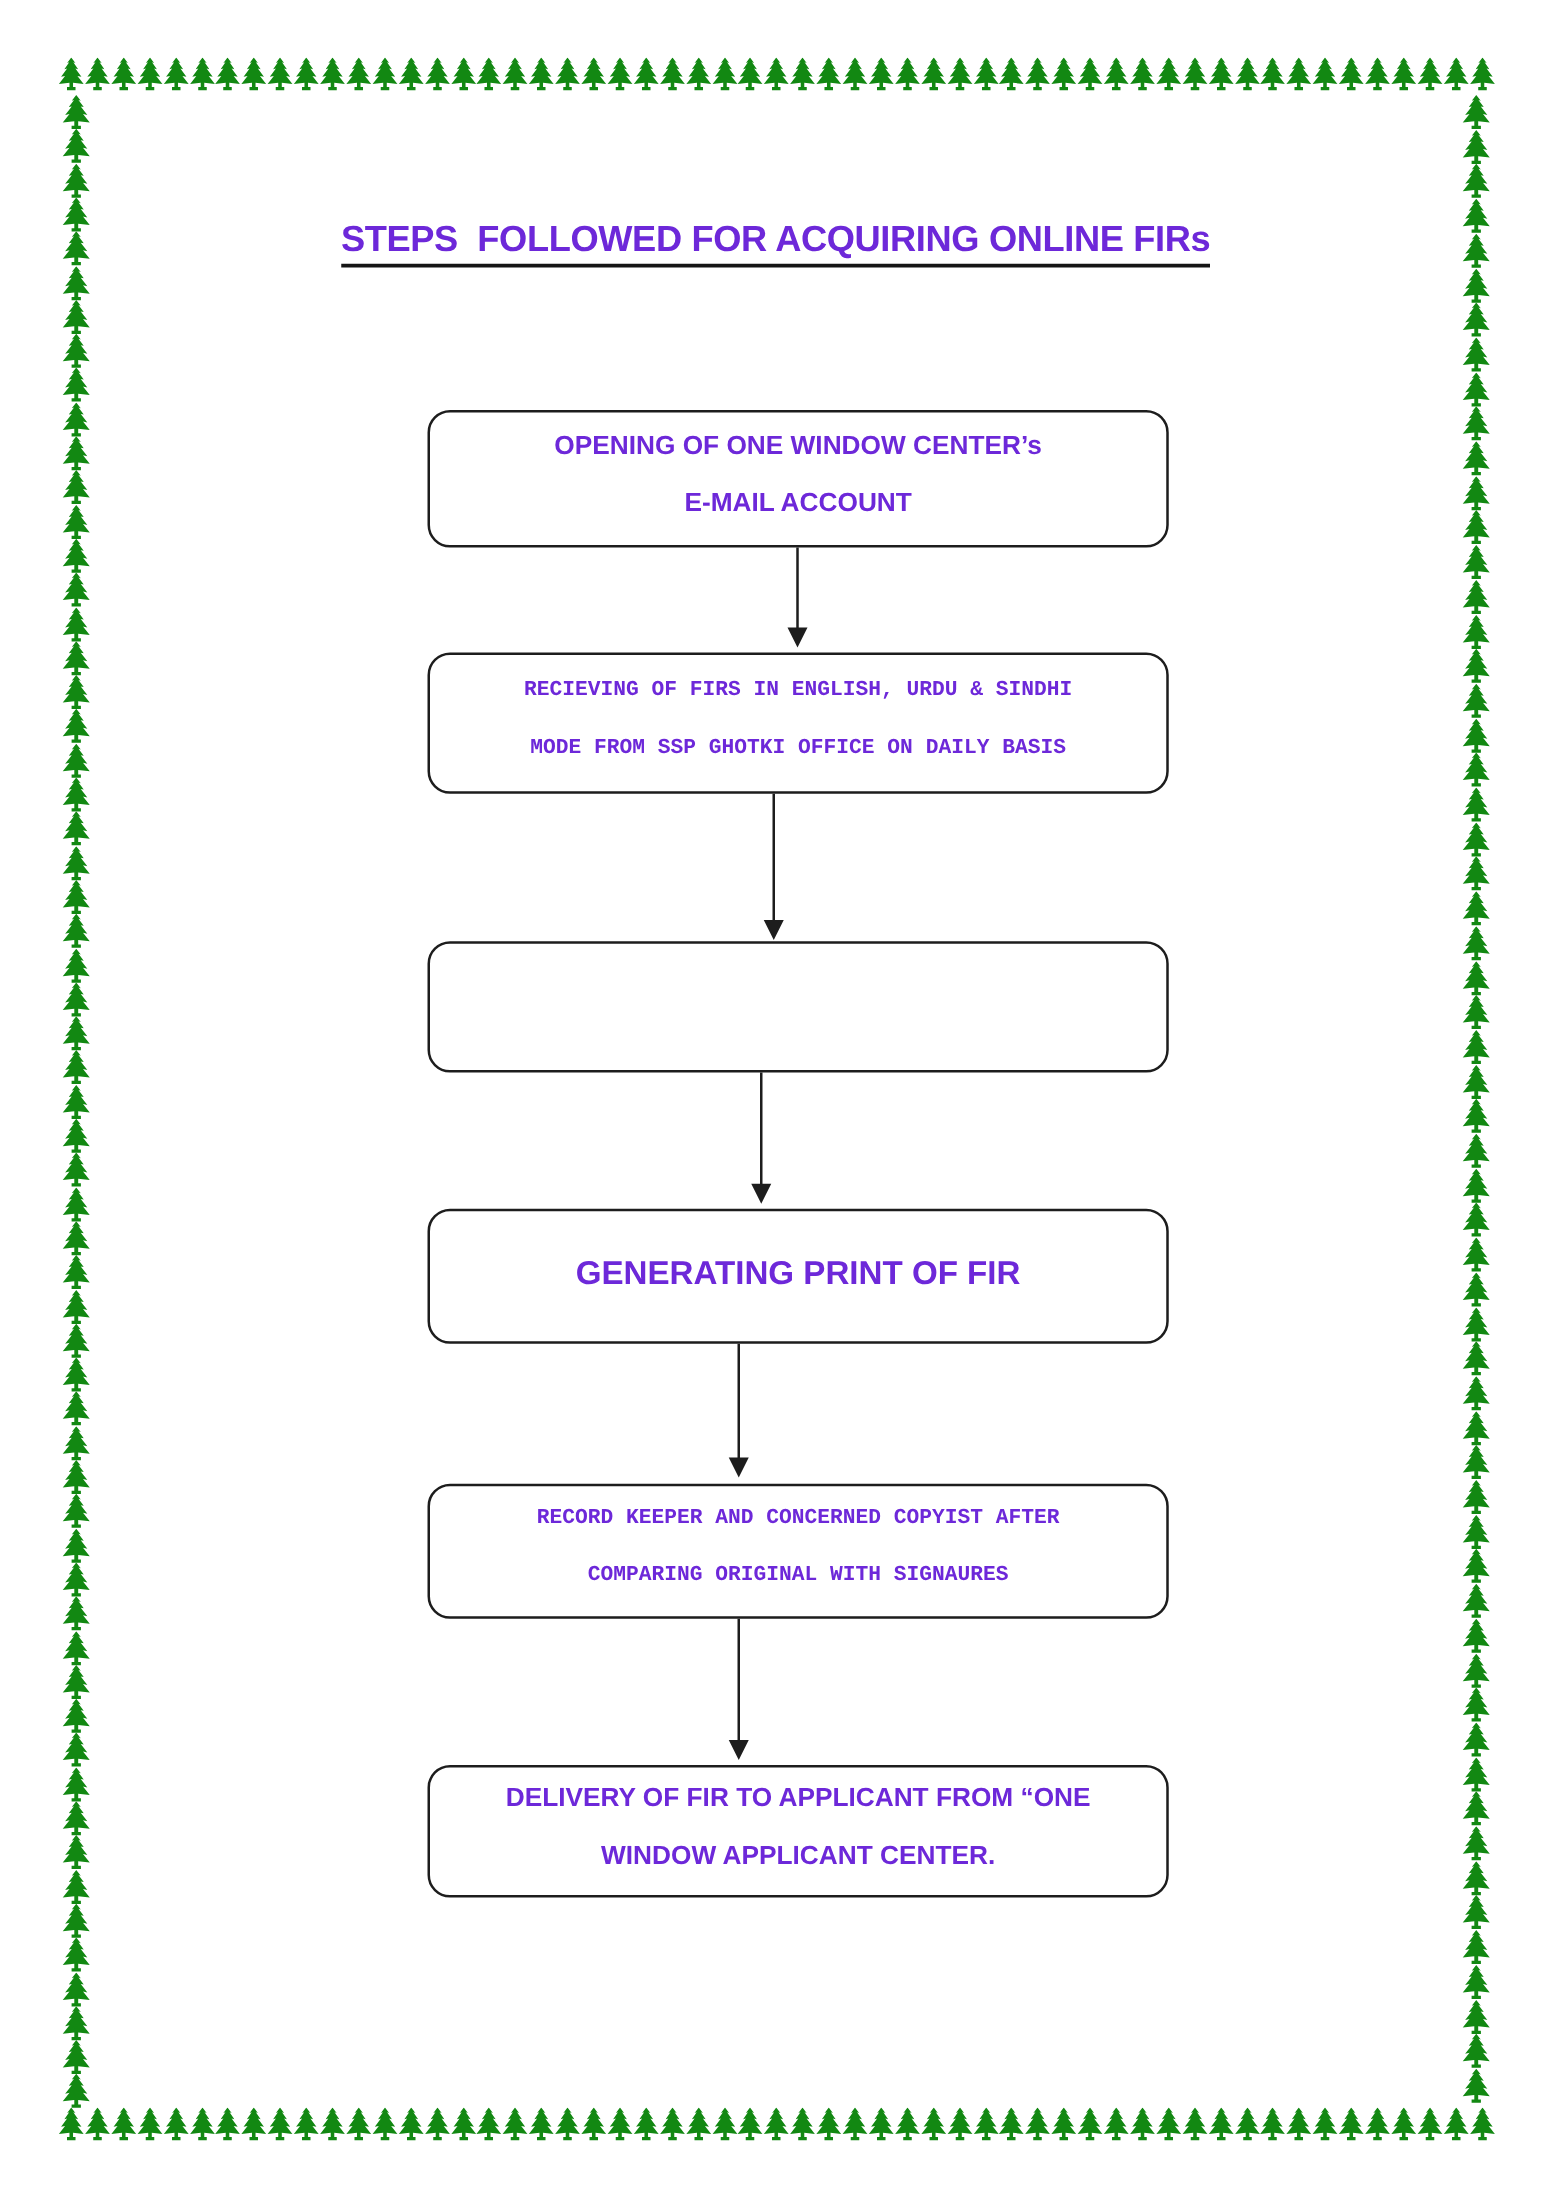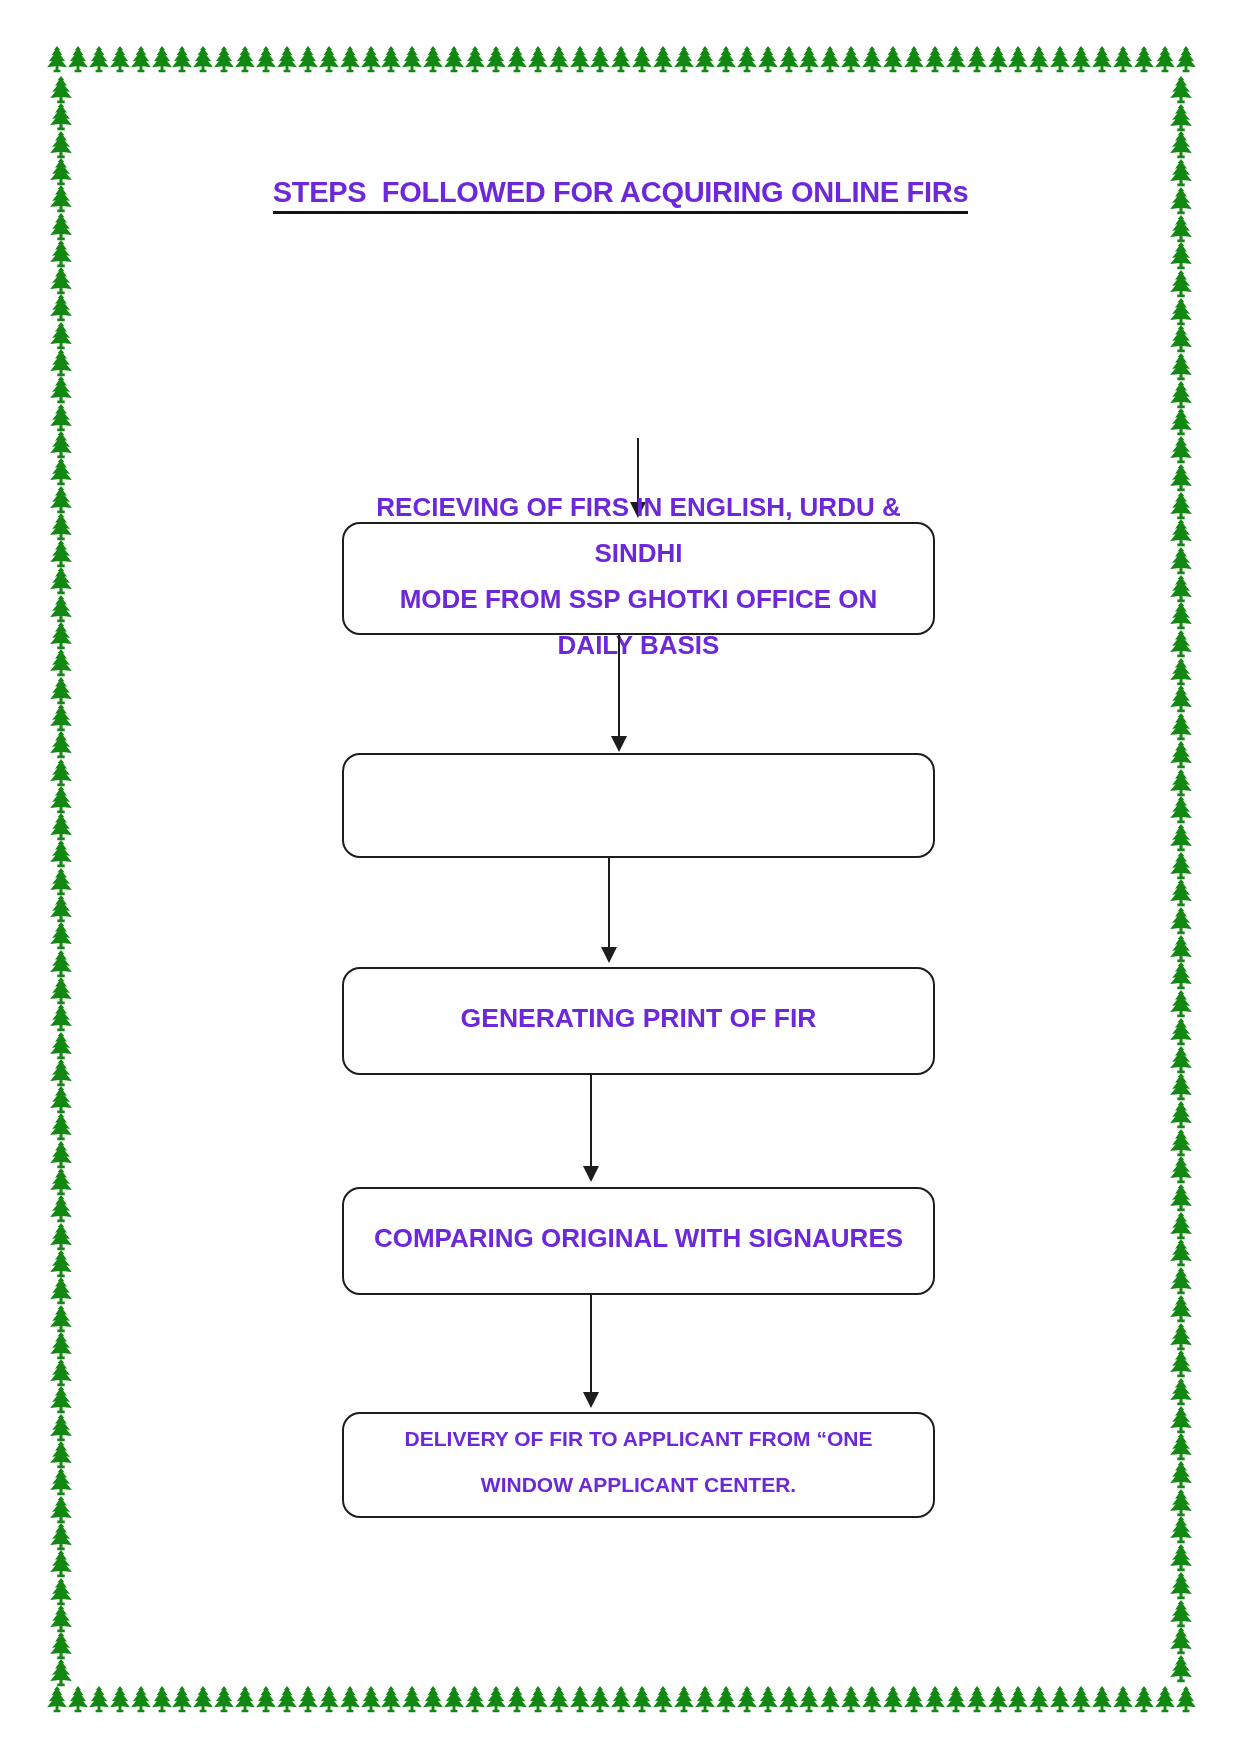--- a/index.html
+++ b/index.html
@@ -34,21 +34,21 @@
     box-sizing:border-box;
     border:2.5px solid #1d1d1d;border-radius:18px;
     background:#ffffff;
     display:flex;flex-direction:column;justify-content:center;align-items:center;
     text-align:center;
     font-weight:bold;
     padding:6px 18px 12px 18px;
   }
   .flow-box .line{line-height:46px;}
   .fs21 .line{font-size:21px;}
-  .fs19 .line{font-size:26px;}
+  .fs19 .line{font-size:17px;font-family:Liberation Mono, monospace;}
   .fs26 .line{font-size:26.5px;text-align:center;}
   .box1{top:328px;height:110px;}
   .box2{top:522px;height:113px;}
   .box3{top:753px;height:105px;}
   .box4{top:967px;height:108px;}
   .box5{top:1187px;height:108px;}
   .box6{top:1412px;height:106px;}
   
   .arrow{position:absolute;}
   .arrow .shaft{
@@ -1208,20 +1208,24 @@
   <svg viewBox="0 0 20 26" xmlns="http://www.w3.org/2000/svg" preserveAspectRatio="none">
     <path d="M10 0 L13 4.2 L11.5 3.7 L15 9 L13 8.5 L17.4 14.8 L14.5 14.2 L19 20.4 L11.3 19.5 L11.3 22.8 L13.1 22.8 L13.1 25.2 L6.9 25.2 L6.9 22.8 L8.7 22.8 L8.7 19.5 L1 20.4 L5.5 14.2 L2.6 14.8 L7 8.5 L5 9 L8.5 3.7 L7 4.2 Z"></path>
   </svg>
 </div>
     </div>
 
   <div class="title-wrap">
     <span class="title">STEPS  FOLLOWED FOR ACQUIRING ONLINE FIRs</span>
   </div>
 
+  <div class="flow-box box1 fs21">
+    <div class="line">OPENING OF ONE WINDOW CENTER’s</div>
+    <div class="line">E-MAIL ACCOUNT</div>
+  </div>
 
   <div class="arrow a1">
     <div class="shaft"></div>
     <div class="head"></div>
   </div>
 
   <div class="flow-box box2 fs19">
     <div class="line">RECIEVING OF FIRS IN ENGLISH, URDU &amp; SINDHI</div>
     <div class="line">MODE FROM SSP GHOTKI OFFICE ON DAILY BASIS</div>
   </div>
@@ -1242,20 +1246,21 @@
   <div class="flow-box box4 fs26">
     <div class="line">GENERATING PRINT OF FIR</div>
   </div>
 
   <div class="arrow a4">
     <div class="shaft"></div>
     <div class="head"></div>
   </div>
 
   <div class="flow-box box5 fs19">
+    <div class="line">RECORD KEEPER AND CONCERNED COPYIST AFTER</div>
     <div class="line">COMPARING ORIGINAL WITH SIGNAURES</div>
   </div>
 
   <div class="arrow a5">
     <div class="shaft"></div>
     <div class="head"></div>
   </div>
 
   <div class="flow-box box6 fs21">
     <div class="line">DELIVERY OF FIR TO APPLICANT FROM “ONE</div>

